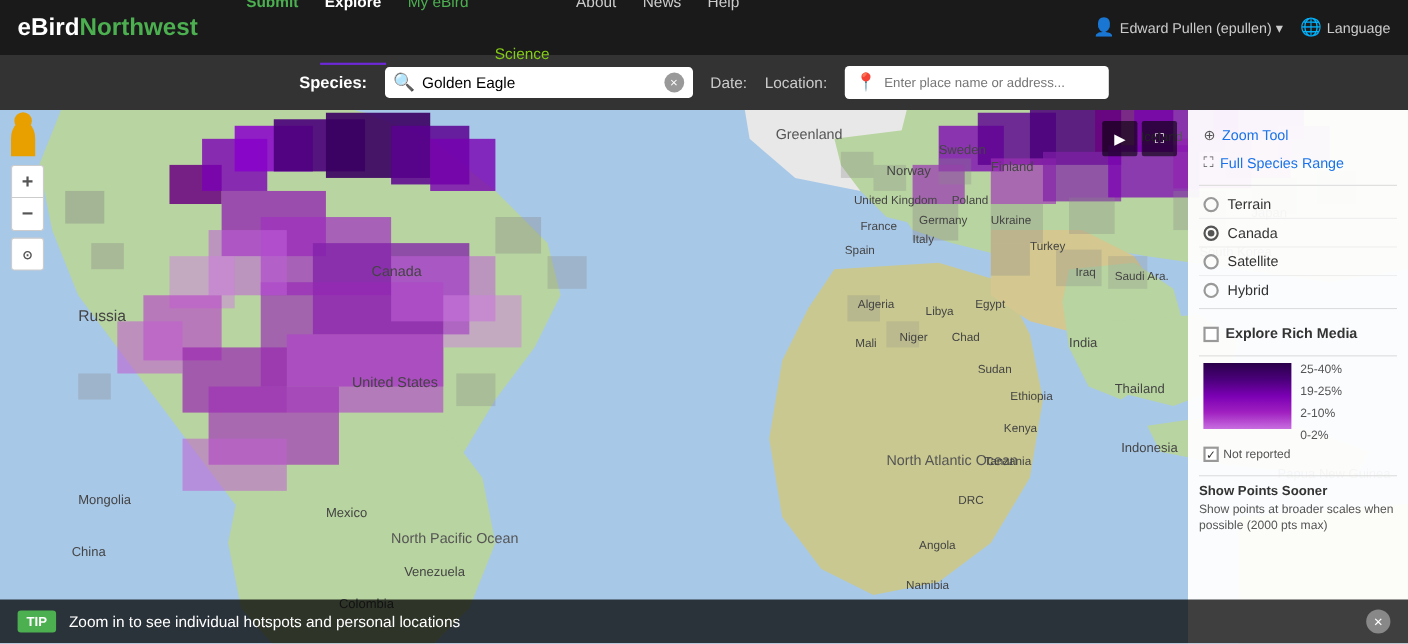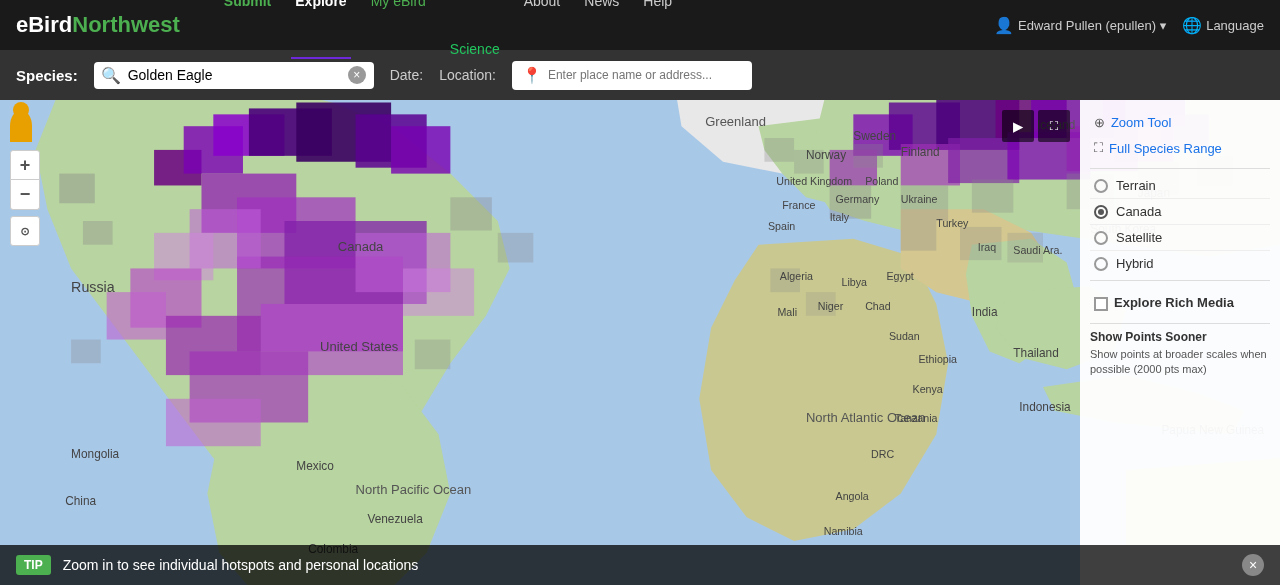--- a/index.html
+++ b/index.html
@@ -66,20 +66,21 @@
     }
 
     
     #search-bar {
       height: 50px;
       background: #333;
       display: flex;
       align-items: center;
       padding: 0 16px;
       gap: 16px;
+      justify-content: center;
     }
     #species-label {
       color: #fff;
       font-size: 15px;
       font-weight: bold;
       white-space: nowrap;
     }
     #species-search-container {
       display: flex;
       align-items: center;
@@ -399,21 +400,21 @@
 
 <div id="header">
   <div id="logo-area">
     <span id="logo-ebird">eBird</span>
     <span id="logo-northwest">Northwest</span>
   </div>
   <nav id="main-nav" style="display:flex;gap:16px;">
     <a class="nav-link" style="color:#4caf50;font-weight:bold;">Submit</a>
     <a class="nav-link active" style="color:#fff;font-weight:bold;border-bottom:2px solid #6d28d9;padding-bottom:2px;">Explore</a>
     <a class="nav-link" style="color:#4caf50;">My eBird</a>
-    <a class="nav-link" style="color:#22c55e;margin-top:48px;">Science</a>
+    <a class="nav-link" style="color:#84cc16;margin-top:48px;">Science</a>
     <a class="nav-link" style="color:#ccc;">About</a>
     <a class="nav-link" style="color:#ccc;">News</a>
     <a class="nav-link" style="color:#ccc;">Help</a>
   </nav>
   <div id="header-right">
     <div id="user-info">
       <span style="font-size:16px;">👤</span>
       <span>Edward Pullen (epullen) ▾</span>
     </div>
     <div id="language-btn">
@@ -628,20 +629,34 @@
 
     <div id="rich-media-section">
       <div style="display:flex;align-items:flex-start;gap:6px;padding:6px 4px;">
         <div class="checkbox-btn" style="margin-top:2px;"></div>
         <div>
           <div style="font-size:13px;font-weight:bold;color:#333;">Explore Rich Media</div>
         </div>
       </div>
     </div>
 
+    <div id="legend" style="margin-top:6px;border-top:1px solid #ddd;padding-top:6px;">
+      
+      <div style="width:80px;height:60px;background:linear-gradient(to bottom, #2a004a, #4a007a, #7b00b4, #a020c0, #c86ee0);margin-bottom:4px;float:left;margin-right:8px;"></div>
+      <div style="display:inline-block;vertical-align:top;font-size:11px;color:#555;">
+        <div>25-40%</div>
+        <div style="margin-top:8px;">19-25%</div>
+        <div style="margin-top:8px;">2-10%</div>
+        <div style="margin-top:8px;">0-2%</div>
+      </div>
+      <div style="clear:both;margin-top:4px;display:flex;align-items:center;gap:4px;">
+        <div class="checkbox-btn checked"></div>
+        <span style="font-size:11px;color:#555;">Not reported</span>
+      </div>
+    </div>
 
     <div id="show-points-section">
       <div style="font-size:12px;font-weight:bold;color:#333;margin-bottom:3px;">Show Points Sooner</div>
       <div style="font-size:11px;color:#555;line-height:1.4;">Show points at broader scales when possible (2000 pts max)</div>
     </div>
   </div>
 
   <div id="tip-bar">
     <span id="tip-badge">TIP</span>
     <span id="tip-text">Zoom in to see individual hotspots and personal locations</span>

